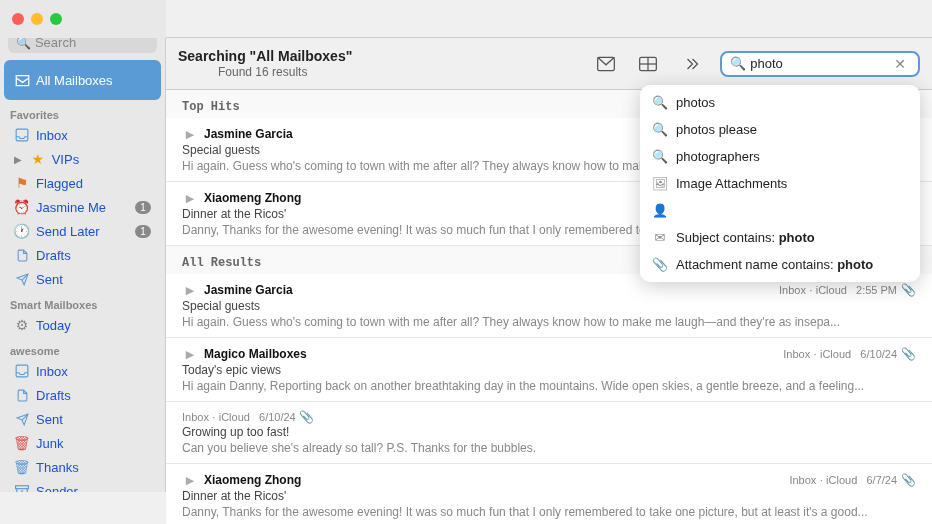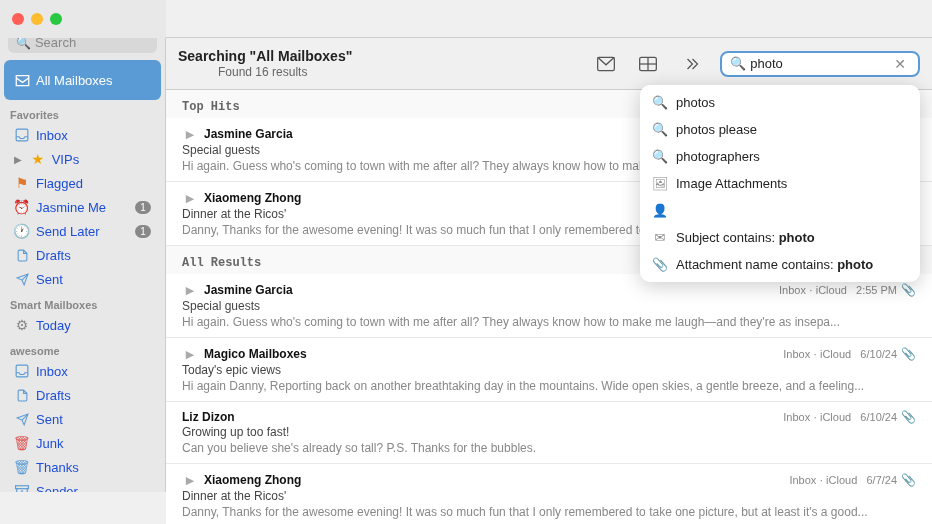--- a/index.html
+++ b/index.html
@@ -598,23 +598,20 @@
           <span class="email-meta">Inbox · iCloud &nbsp; 6/10/24</span>
           <span class="email-clip">📎</span>
         </div>
       </div>
       <div class="email-subject">Today's epic views</div>
       <div class="email-preview">Hi again Danny, Reporting back on another breathtaking day in the mountains. Wide open skies, a gentle breeze, and a feeling...</div>
     </div>
 
     <div class="email-item">
       <div class="email-row1">
-        <div class="email-left">
-          <span class="email-sender">Liz Dizon</span>
-        </div>
         <div class="email-row1-right">
           <span class="email-meta">Inbox · iCloud &nbsp; 6/10/24</span>
           <span class="email-clip">📎</span>
         </div>
       </div>
       <div class="email-subject">Growing up too fast!</div>
       <div class="email-preview">Can you believe she's already so tall? P.S. Thanks for the bubbles.</div>
     </div>
 
     <div class="email-item">

